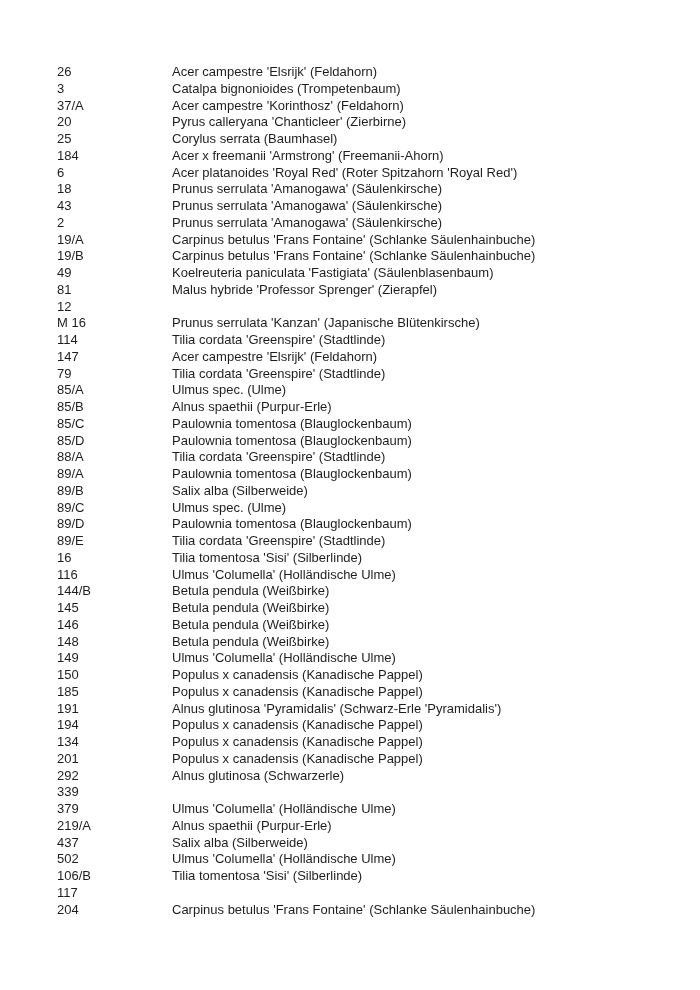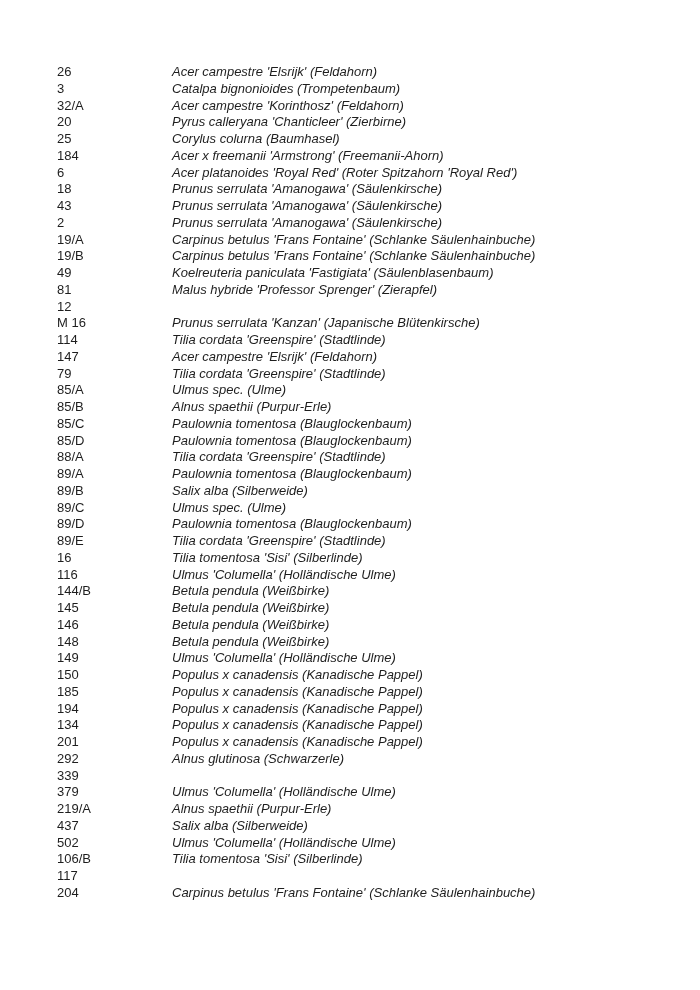--- a/index.html
+++ b/index.html
@@ -29,51 +29,50 @@
     font-size: 13px;
     color: #1e1e1e;
     white-space: nowrap;
   }
   .col-id {
     flex: 0 0 115px;
     width: 115px;
   }
   .col-species {
     flex: 1 1 auto;
-    font-style: italic;
   }
 </style>
 </head>
 <body style="background: rgb(255, 255, 255);">
 
 <div class="page">
   <div class="tree-list" style="color: rgb(30, 30, 30);">
   <div class="row">
     <span class="col-id">26</span>
     <span class="col-species">Acer campestre 'Elsrijk' (Feldahorn)</span>
   </div>
 
   <div class="row">
     <span class="col-id">3</span>
     <span class="col-species">Catalpa bignonioides (Trompetenbaum)</span>
   </div>
 
   <div class="row">
-    <span class="col-id">32/A</span>
+    <span class="col-id">37/A</span>
     <span class="col-species">Acer campestre 'Korinthosz' (Feldahorn)</span>
   </div>
 
   <div class="row">
     <span class="col-id">20</span>
     <span class="col-species">Pyrus calleryana 'Chanticleer' (Zierbirne)</span>
   </div>
 
   <div class="row">
     <span class="col-id">25</span>
-    <span class="col-species">Corylus colurna (Baumhasel)</span>
+    <span class="col-species">Corylus serrata (Baumhasel)</span>
   </div>
 
   <div class="row">
     <span class="col-id">184</span>
     <span class="col-species">Acer x freemanii 'Armstrong' (Freemanii-Ahorn)</span>
   </div>
 
   <div class="row">
     <span class="col-id">6</span>
     <span class="col-species">Acer platanoides 'Royal Red' (Roter Spitzahorn 'Royal Red')</span>
@@ -226,20 +225,24 @@
   <div class="row">
     <span class="col-id">150</span>
     <span class="col-species">Populus x canadensis (Kanadische Pappel)</span>
   </div>
 
   <div class="row">
     <span class="col-id">185</span>
     <span class="col-species">Populus x canadensis (Kanadische Pappel)</span>
   </div>
 
+  <div class="row">
+    <span class="col-id">191</span>
+    <span class="col-species">Alnus glutinosa 'Pyramidalis' (Schwarz-Erle 'Pyramidalis')</span>
+  </div>
 
   <div class="row">
     <span class="col-id">194</span>
     <span class="col-species">Populus x canadensis (Kanadische Pappel)</span>
   </div>
 
   <div class="row">
     <span class="col-id">134</span>
     <span class="col-species">Populus x canadensis (Kanadische Pappel)</span>
   </div>

